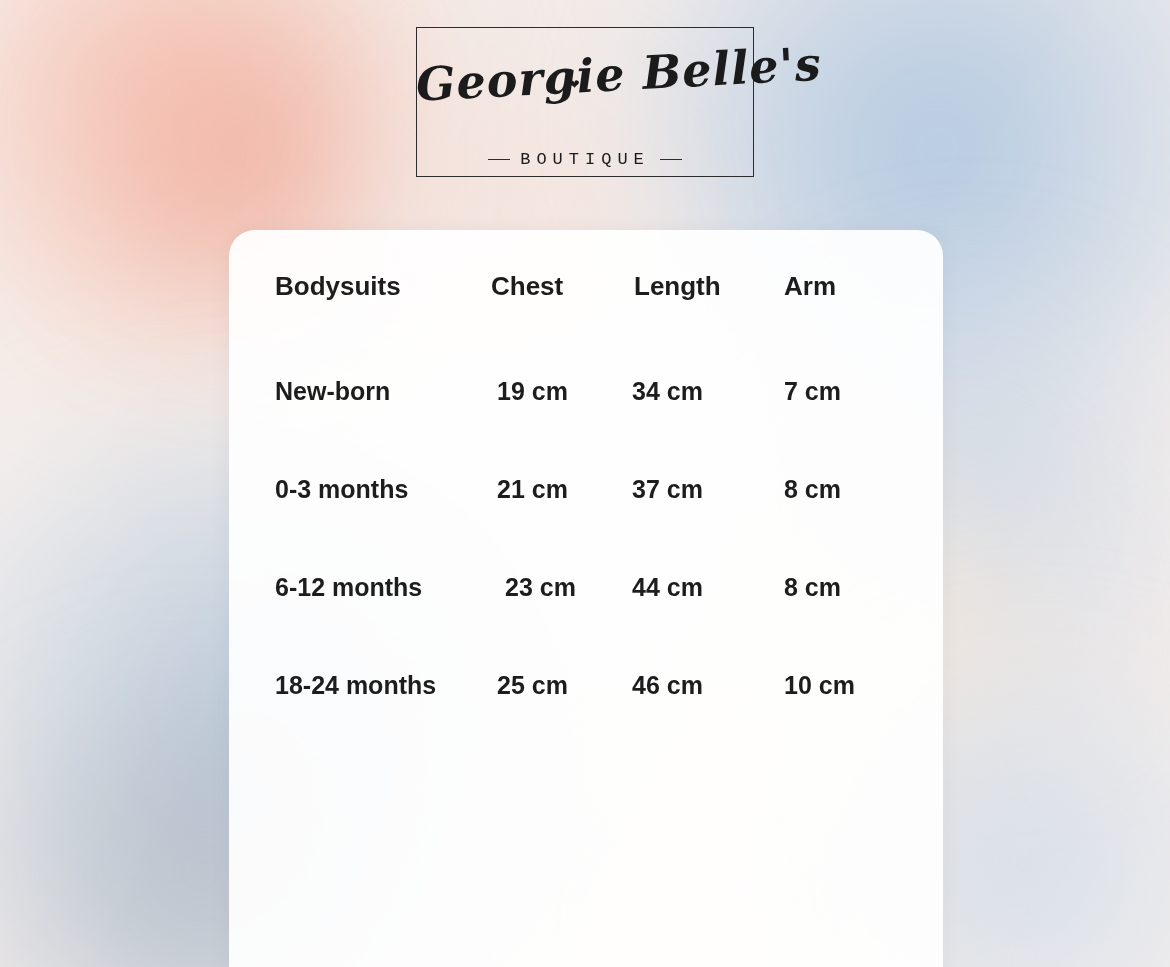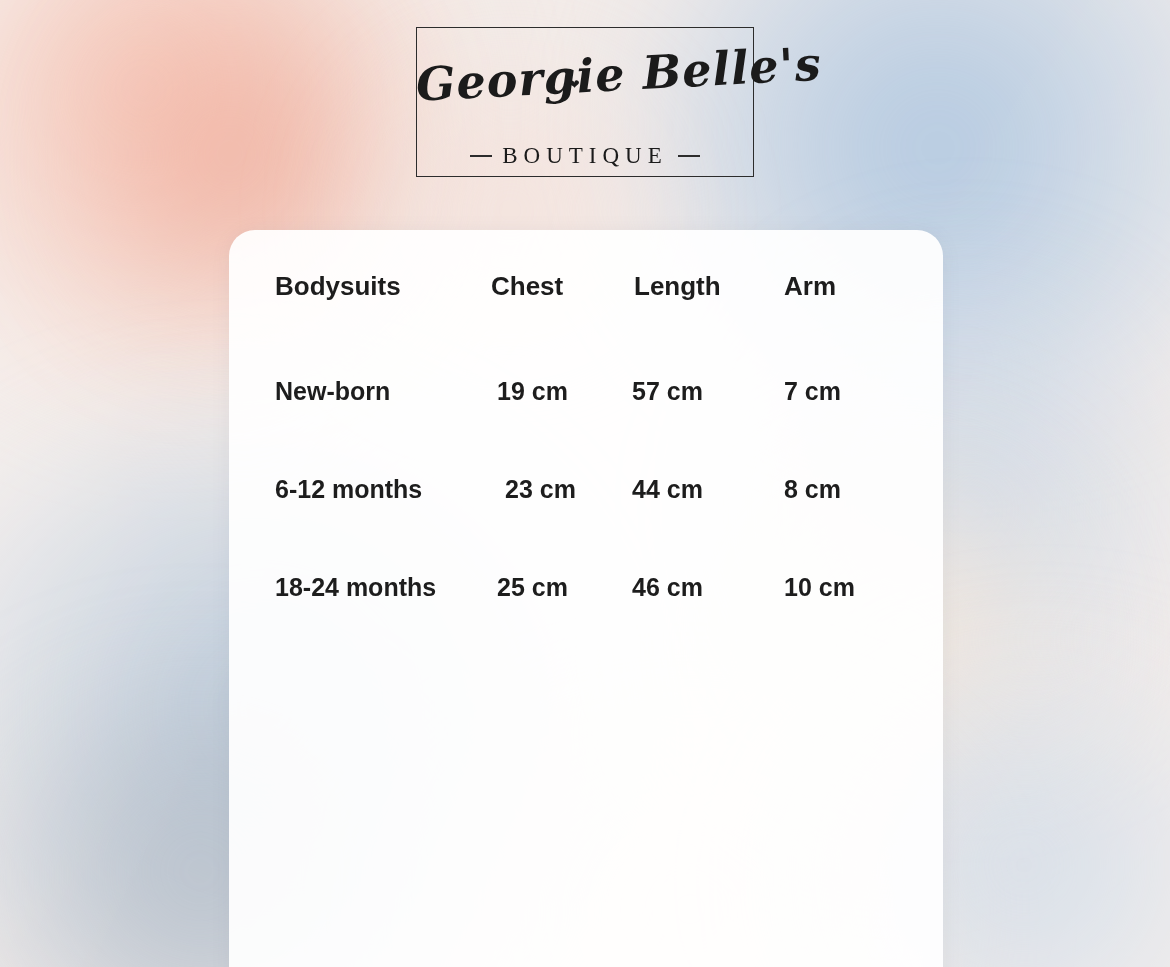--- a/index.html
+++ b/index.html
@@ -123,22 +123,22 @@
     align-items: center;
     justify-content: center;
     gap: 10px;
   }
   .logo-rule {
     width: 22px;
     height: 1.3px;
     background: #2c2c2c;
   }
   .logo-sub {
-    font-family: Liberation Serif, serif;
-    font-size: 23px;
+    font-family: Liberation Mono, monospace;
+    font-size: 17px;
     letter-spacing: 6px;
     color: #1b1b1b;
     font-weight: 400;
   }
 
   
   .card {
     position: absolute;
     left: 229px;
     top: 230px;
@@ -231,22 +231,28 @@
         <th class="col-size">Bodysuits</th>
         <th class="h-chest">Chest</th>
         <th class="h-len">Length</th>
         <th class="h-arm">Arm</th>
       </tr>
     </thead>
     <tbody>
       <tr>
         <td class="size-cell">New-born</td>
         <td class="num-cell nudge-right">19 cm</td>
-        <td class="num-cell">57 cm</td>
+        <td class="num-cell">34 cm</td>
         <td class="num-cell">7 cm</td>
+      </tr>
+      <tr>
+        <td class="size-cell">0-3 months</td>
+        <td class="num-cell nudge-right">21 cm</td>
+        <td class="num-cell">37 cm</td>
+        <td class="num-cell">8 cm</td>
       </tr>
       <tr>
         <td class="size-cell">6-12 months</td>
         <td class="num-cell" style="padding-left:18px">23 cm</td>
         <td class="num-cell">44 cm</td>
         <td class="num-cell">8 cm</td>
       </tr>
       <tr>
         <td class="size-cell">18-24 months</td>
         <td class="num-cell nudge-right">25 cm</td>

